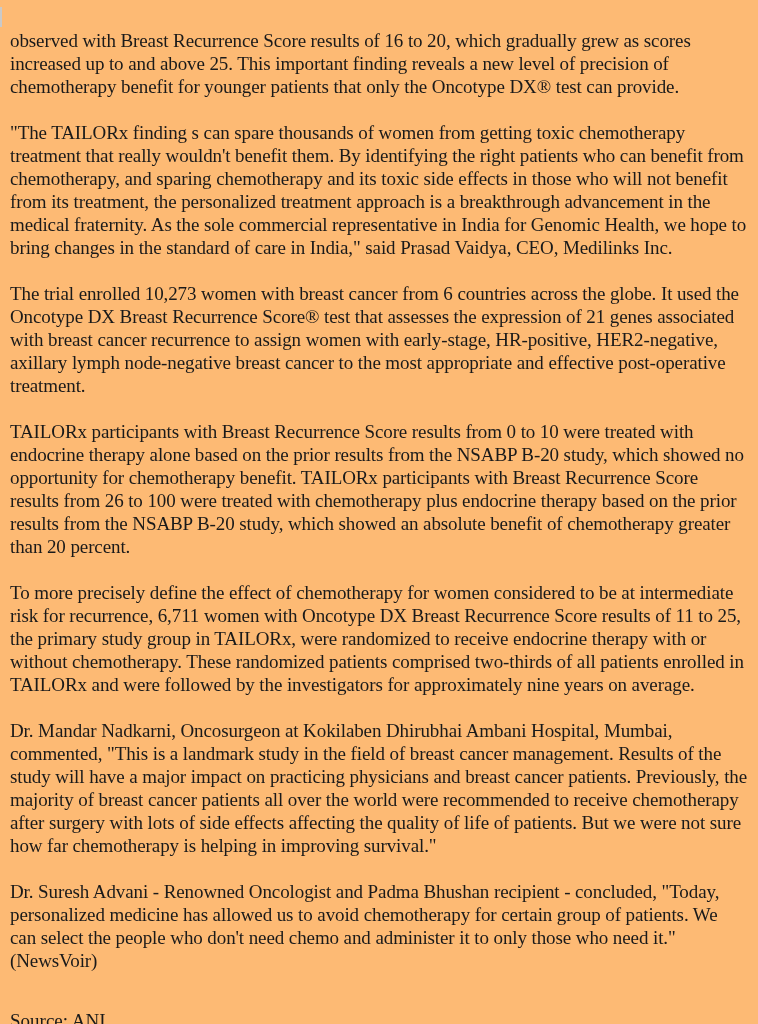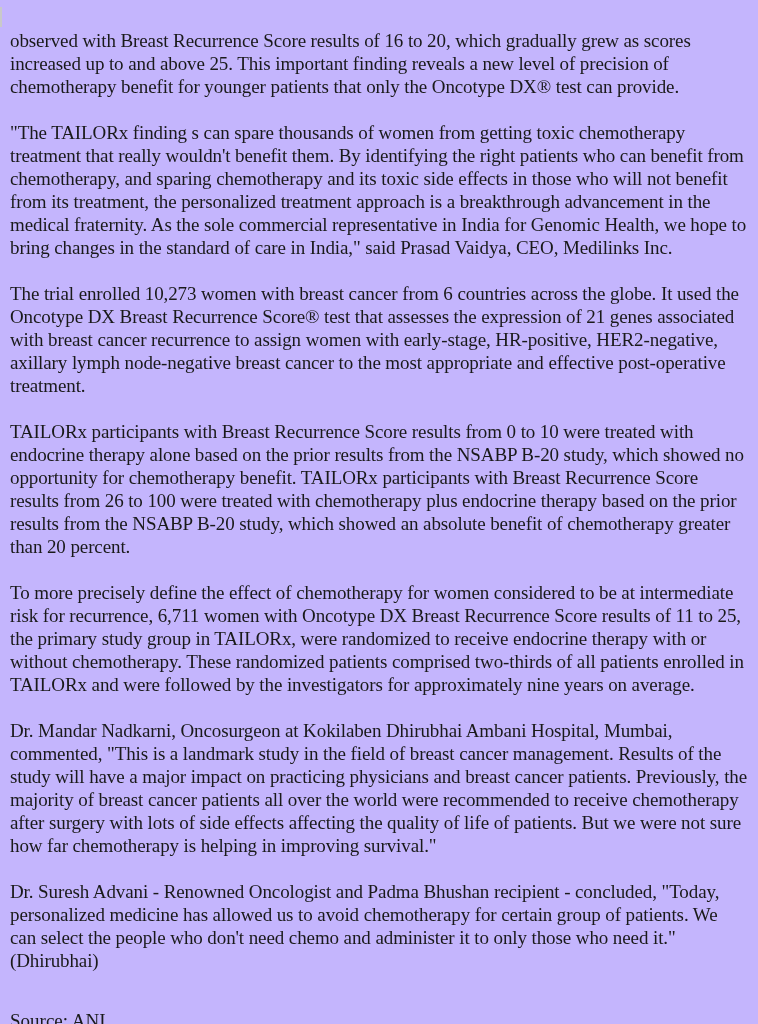--- a/index.html
+++ b/index.html
@@ -4,21 +4,21 @@
 <style>
   html, body {
     margin: 0;
     padding: 0;
     background: #ffffff;
   }
   .page {
     position: relative;
     width: 758px;
     height: 1024px;
-    background: #c4b5fd;
+    background: #fdba74;
     overflow: hidden;
     font-family: "Liberation Serif", "DejaVu Serif", serif;
     color: #1a1a1a;
     box-sizing: border-box;
     padding: 29px 10px 0 10px;
   }
   .edge-artifact {
     position: absolute;
     left: 0;
     top: 7px;
@@ -49,20 +49,20 @@
   <div class="edge-artifact"></div>
 
   <div class="article">
 
   <p>observed with Breast Recurrence Score results of 16 to 20, which gradually grew as scores increased up to and above 25. This important finding reveals a new level of precision of chemotherapy benefit for younger patients that only the Oncotype DX® test can provide.</p>
       <p>"The TAILORx finding s can spare thousands of women from getting toxic chemotherapy treatment that really wouldn't benefit them. By identifying the right patients who can benefit from chemotherapy, and sparing chemotherapy and its toxic side effects in those who will not benefit from its treatment, the personalized treatment approach is a breakthrough advancement in the medical fraternity. As the sole commercial representative in India for Genomic Health, we hope to bring changes in the standard of care in India," said Prasad Vaidya, CEO, Medilinks Inc.</p>
       <p>The trial enrolled 10,273 women with breast cancer from 6 countries across the globe. It used the Oncotype DX Breast Recurrence Score® test that assesses the expression of 21 genes associated with breast cancer recurrence to assign women with early-stage, HR-positive, HER2-negative, axillary lymph node-negative breast cancer to the most appropriate and effective post-operative treatment.</p>
       <p>TAILORx participants with Breast Recurrence Score results from 0 to 10 were treated with endocrine therapy alone based on the prior results from the NSABP B-20 study, which showed no opportunity for chemotherapy benefit. TAILORx participants with Breast Recurrence Score results from 26 to 100 were treated with chemotherapy plus endocrine therapy based on the prior results from the NSABP B-20 study, which showed an absolute benefit of chemotherapy greater than 20 percent.</p>
       <p>To more precisely define the effect of chemotherapy for women considered to be at intermediate risk for recurrence, 6,711 women with Oncotype DX Breast Recurrence Score results of 11 to 25, the primary study group in TAILORx, were randomized to receive endocrine therapy with or without chemotherapy. These randomized patients comprised two-thirds of all patients enrolled in TAILORx and were followed by the investigators for approximately nine years on average.</p>
       <p>Dr. Mandar Nadkarni, Oncosurgeon at Kokilaben Dhirubhai Ambani Hospital, Mumbai, commented, "This is a landmark study in the field of breast cancer management. Results of the study will have a major impact on practicing physicians and breast cancer patients. Previously, the majority of breast cancer patients all over the world were recommended to receive chemotherapy after surgery with lots of side effects affecting the quality of life of patients. But we were not sure how far chemotherapy is helping in improving survival."</p>
-      <p>Dr. Suresh Advani - Renowned Oncologist and Padma Bhushan recipient - concluded, "Today, personalized medicine has allowed us to avoid chemotherapy for certain group of patients. We can select the people who don't need chemo and administer it to only those who need it." (Dhirubhai)</p>
+      <p>Dr. Suresh Advani - Renowned Oncologist and Padma Bhushan recipient - concluded, "Today, personalized medicine has allowed us to avoid chemotherapy for certain group of patients. We can select the people who don't need chemo and administer it to only those who need it." (NewsVoir)</p>
     </div>
 
   <div class="source-block">
     <p class="source-line">Source: ANI</p>
 
   </div>
 </div>
 
 </body></html>

